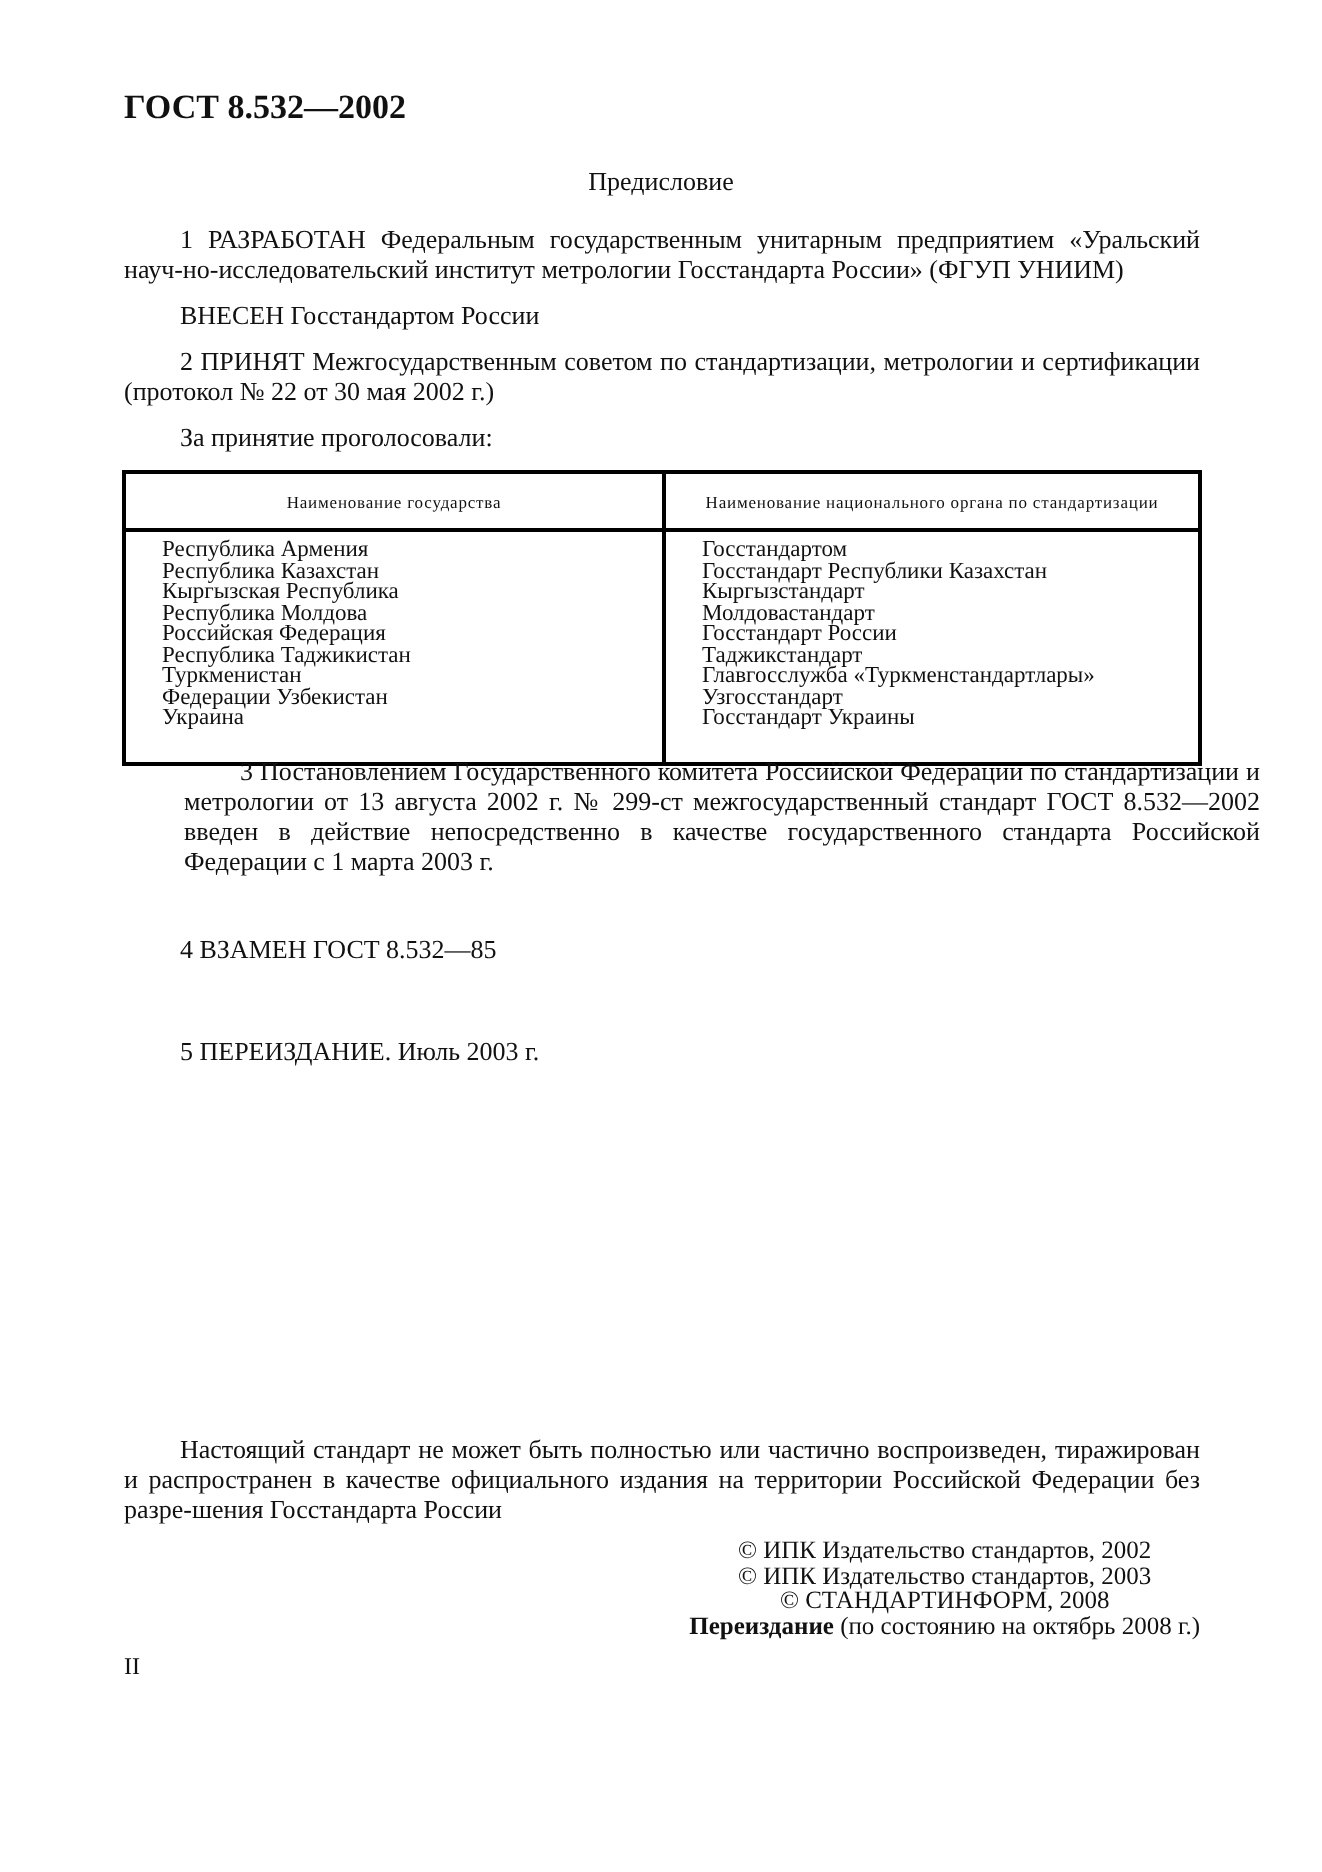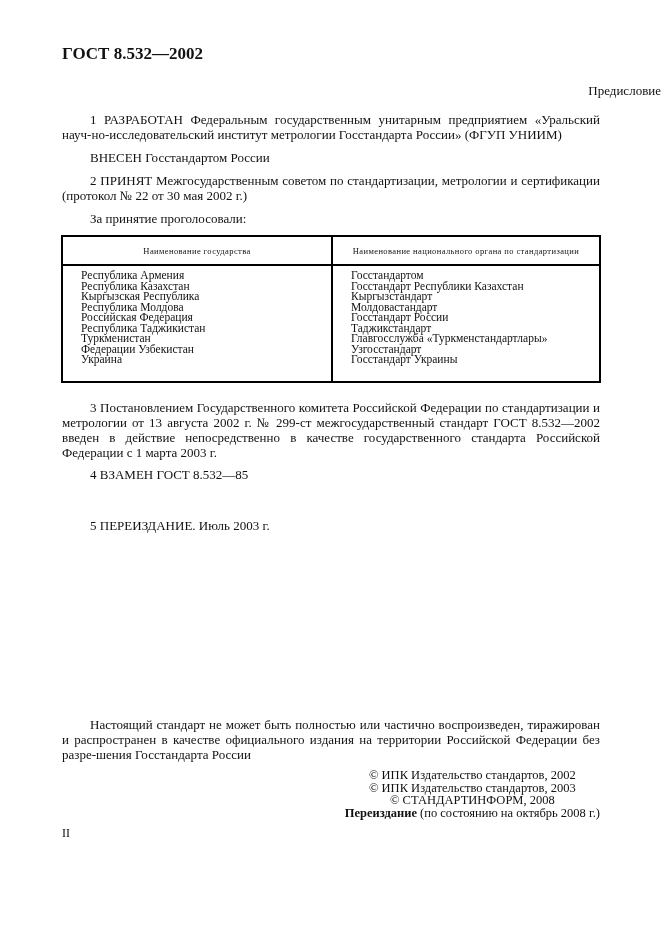--- a/index.html
+++ b/index.html
@@ -1,20 +1,20 @@
 <!DOCTYPE html>
 <html><head>
 <meta charset="utf-8">
 <style>
   html, body { margin: 0; padding: 0; background: #ffffff; }
   body { width: 661px; height: 936px; position: relative; overflow: hidden;
          font-family: "Liberation Serif", "DejaVu Serif", serif; color: #111; }
   .abs { position: absolute; }
   .hdr { left: 62px; top: 44px; font-weight: bold; font-size: 17px; }
-  .title { left: 0; width: 661px; top: 83px; text-align: right; font-size: 13px; }
+  .title { left: 0; width: 661px; top: 83px; text-align: center; font-size: 13px; }
   .para { left: 62px; width: 538px; font-size: 13px; line-height: 15px; text-align: justify; }
   .indent { text-indent: 28px; }
   table.votes { position: absolute; left: 61px; top: 235px; width: 540px;
                 border-collapse: collapse; border: 2px solid #000; font-size: 12px; }
   table.votes th { font-weight: normal; font-size: 8.5px; letter-spacing: 0.4px;
                    height: 27px; border-bottom: 2px solid #000; padding: 0; }
   table.votes th.c1 { width: 268px; border-right: 2px solid #000; }
   table.votes td { vertical-align: top; padding: 4px 0 16px 18px; line-height: 10.5px; font-size: 11.5px; }
   table.votes td.c1 { border-right: 2px solid #000; }
   .row-item { display: block; white-space: nowrap; }
@@ -61,21 +61,21 @@
         <span class="row-item">Госстандарт России</span>
         <span class="row-item">Таджикстандарт</span>
         <span class="row-item">Главгосслужба «Туркменстандартлары»</span>
         <span class="row-item">Узгосстандарт</span>
         <span class="row-item">Госстандарт Украины</span>
       </td>
     </tr>
   </tbody>
 </table>
 
-<div class="abs para indent" style="top:400px;">3 Постановлением Государственного комитета Российской Федерации по стандартизации и метрологии от 13 августа 2002 г. № 299-ст межгосударственный стандарт ГОСТ 8.532—2002 введен в действие непосредственно в качестве государственного стандарта Российской Федерации с 1 марта 2003 г.</div>
+<div class="abs para indent" style="top:378px;margin-left:30px;">3 Постановлением Государственного комитета Российской Федерации по стандартизации и метрологии от 13 августа 2002 г. № 299-ст межгосударственный стандарт ГОСТ 8.532—2002 введен в действие непосредственно в качестве государственного стандарта Российской Федерации с 1 марта 2003 г.</div>
 <div class="abs para indent" style="top:467px;">4 ВЗАМЕН ГОСТ 8.532—85</div>
 <div class="abs para indent" style="top:518px;">5 ПЕРЕИЗДАНИЕ. Июль 2003 г.</div>
 
 <div class="abs para indent" style="top:717px;">Настоящий стандарт не может быть полностью или частично воспроизведен, тиражирован и распространен в качестве официального издания на территории Российской Федерации без разре-шения Госстандарта России</div>
 
 <div class="abs copy">
   <div>© ИПК Издательство стандартов, 2002</div>
   <div>© ИПК Издательство стандартов, 2003</div>
   <div>© СТАНДАРТИНФОРМ, 2008</div>
   <div><b>Переиздание</b> <span>(по состоянию на октябрь 2008 г.)</span></div>

